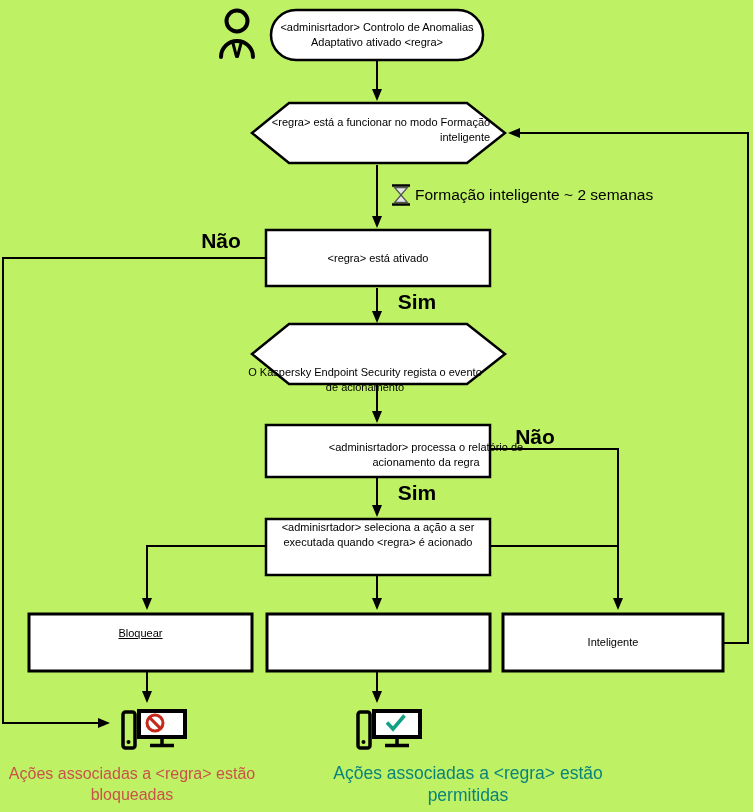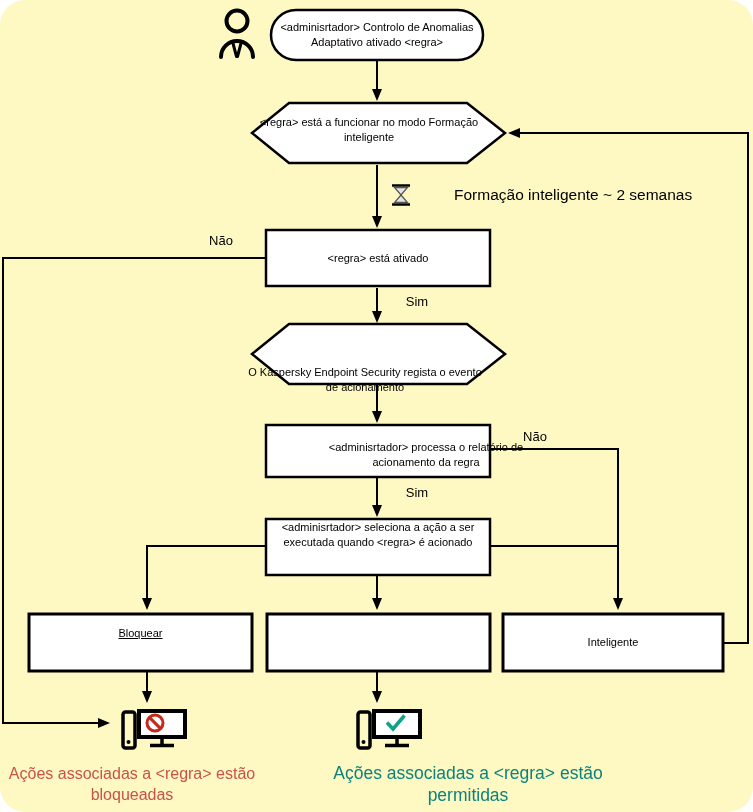--- a/index.html
+++ b/index.html
@@ -1,26 +1,26 @@
 <!DOCTYPE html>
 <html><head>
 <meta charset="utf-8">
 <style>
   html,body { margin:0; padding:0; background:#fff; }
   .canvas {
-    position:relative; width:753px; height:812px; background:#fef9c3;
-    font-family:"Liberation Sans", sans-serif; overflow:hidden;border-radius:25px;
+    position:relative; width:753px; height:812px; background:#bef264;
+    font-family:"Liberation Sans", sans-serif; overflow:hidden;
   }
   .canvas svg { position:absolute; left:0; top:0; }
   .lbl {
     position:absolute; display:flex; align-items:center; justify-content:center;
     text-align:center; white-space:pre-line; color:#000; line-height:1.4;
   }
   .node-text { font-size:11px; line-height:1.32; }
-  .edge-text { font-size:13px; }
+  .edge-text { font-size:21px;font-weight:bold; }
   .note-text { font-size:15.5px; justify-content:flex-start; text-align:left; }
   .blocked-text { font-size:16px; color:#c9524a; line-height:1.32; }
   .allowed-text { font-size:17.5px; color:#0a837c; line-height:1.28; }
 </style>
 </head>
 <body>
 
 <div class="canvas">
 
   <svg width="753" height="812" viewBox="0 0 753 812">
@@ -84,24 +84,24 @@
       <circle cx="363.5" cy="742" r="2" fill="#000"></circle>
       <rect x="374" y="711" width="46" height="26" fill="#fff" stroke="#000" stroke-width="4"></rect>
       <path d="M397,739 V745 M385,745.5 H409" stroke="#000" stroke-width="3.5"></path>
       <path d="M387,722.5 l6,6.5 l11.5,-13.5" fill="none" stroke="#12a185" stroke-width="3.5"></path>
     </g>
   </svg>
 
   <div class="lbl node-text" style="left:272px; top:10px; width:210px; height:50px;">&lt;adminisrtador&gt; Controlo de Anomalias
 Adaptativo ativado &lt;regra&gt;</div>
 
-  <div class="lbl node-text" style="left:252px; top:103px; width:234px; height:53px;">&lt;regra&gt; está a funcionar no modo Formação
+  <div class="lbl node-text" style="left:264px; top:103px; width:234px; height:53px;text-align:right;">&lt;regra&gt; está a funcionar no modo Formação
 inteligente</div>
 
-  <div class="lbl note-text" style="left:415px; top:183px; width:270px; height:24px;margin-left:39px;">Formação inteligente ~ 2 semanas</div>
+  <div class="lbl note-text" style="left:415px; top:183px; width:270px; height:24px;">Formação inteligente ~ 2 semanas</div>
 
   <div class="lbl node-text" style="left:268px; top:230px; width:220px; height:56px;">&lt;regra&gt; está ativado</div>
 
   <div class="lbl edge-text" style="left:186px; top:229px; width:70px; height:24px;">Não</div>
 
   <div class="lbl edge-text" style="left:387px; top:290px; width:60px; height:24px;">Sim</div>
 
   <div class="lbl node-text" style="left:240px; top:324px; width:250px; height:72px;margin-top:20px;">O Kaspersky Endpoint Security regista o evento
 de acionamento</div>
 

